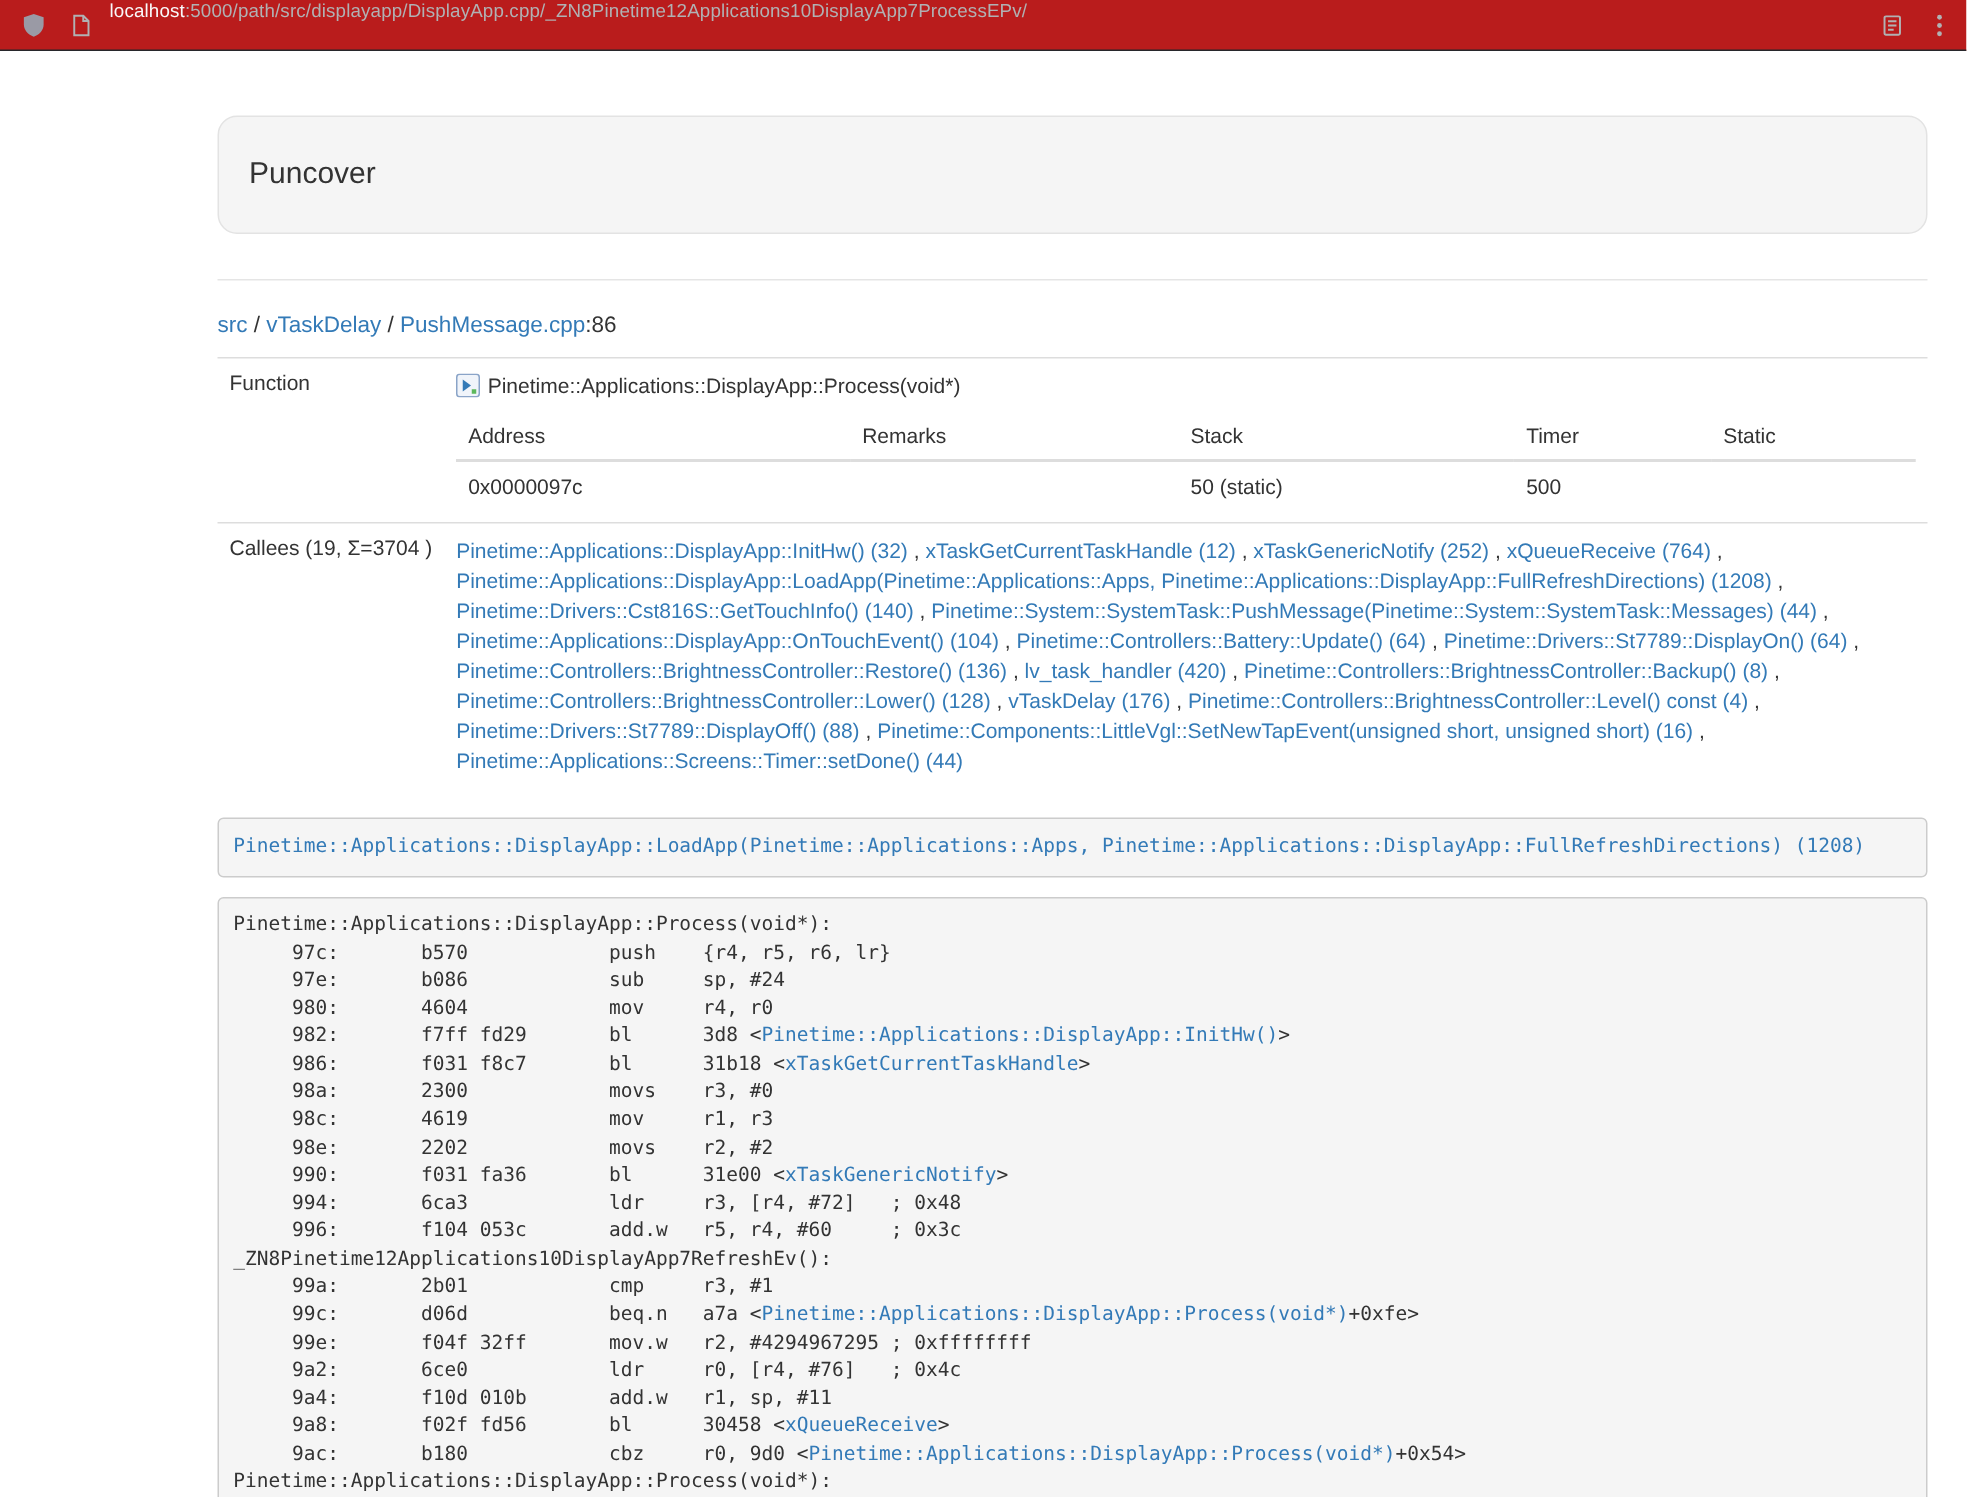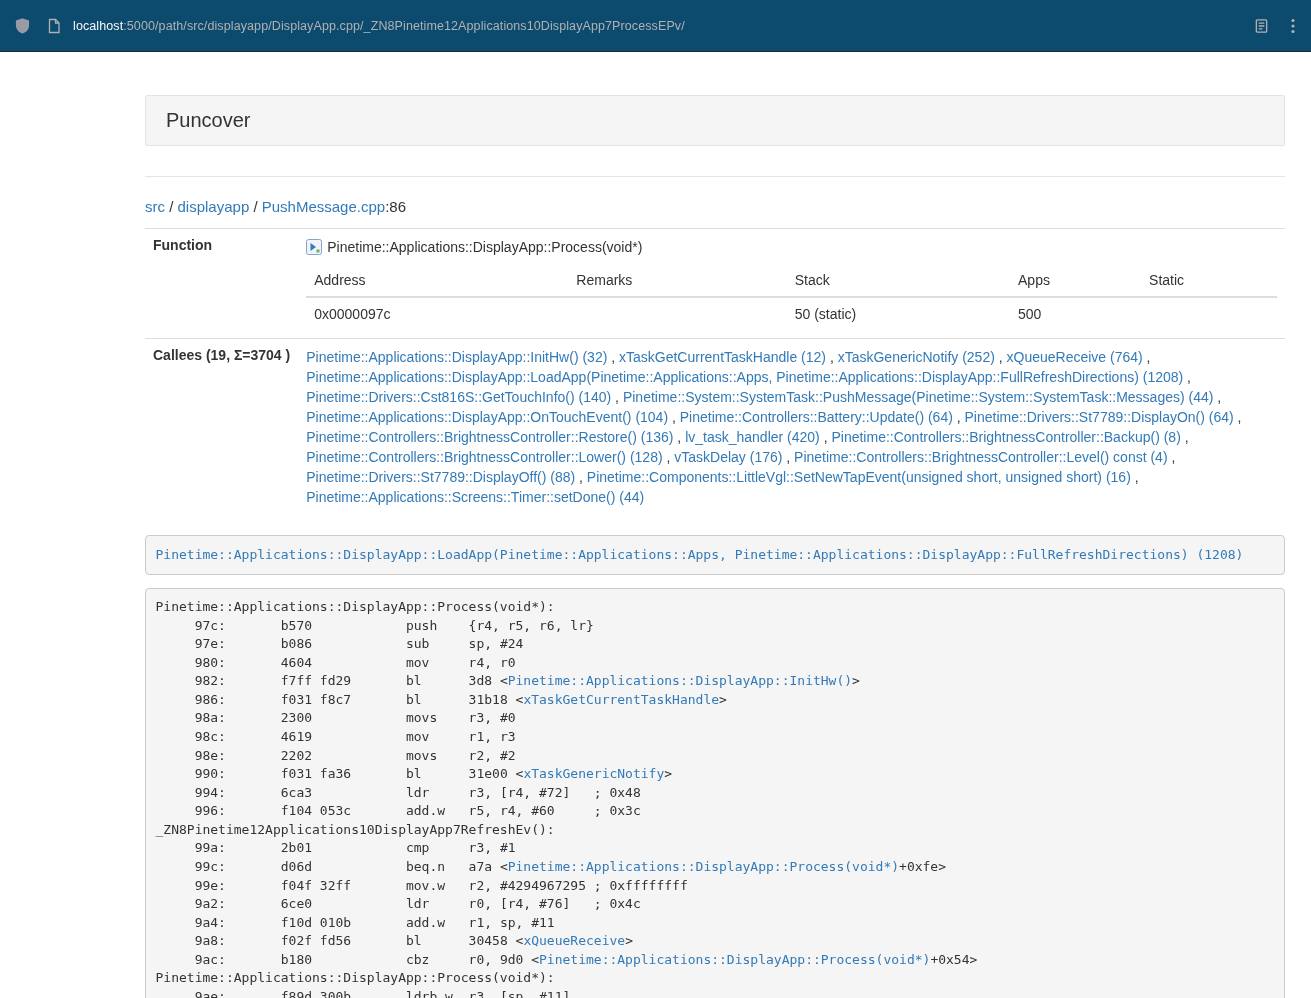--- a/index.html
+++ b/index.html
@@ -6,55 +6,55 @@
   * { box-sizing: border-box; margin: 0; padding: 0; }
   html, body {
     width: 1311px; height: 998px; overflow: hidden;
     background: #fff; color: #333;
     font-family: "Liberation Sans", sans-serif; font-size: 14px;
   }
   a { color: #337ab7; text-decoration: none; cursor: pointer; }
 
   
   .browser-bar {
-    height: 52px; background: #0c4a6e; border-bottom: 1px solid #27272b;
-    display: flex; align-items: center; padding: 0 14px;
+    height: 34px; background: #b91c1c; border-bottom: 1px solid #27272b;
+    display: flex; padding: 0 14px;
   }
   .browser-bar .icon { display: inline-flex; align-items: center; justify-content: center; }
   .browser-bar .shield { margin-right: 16px; }
   .browser-bar .pagedoc { margin-right: 12px; }
   .urlbox {
     flex: 1; font-size: 12.5px; color: #b1b1b3; white-space: nowrap;
     overflow: hidden; letter-spacing: .1px;
   }
   .urlbox .host { color: #f9f9fa; }
   .browser-bar .reader { margin-left: 12px; margin-right: 22px; }
   .browser-bar .kebab { margin-right: 2px; }
 
   
   .container { width: 1140px; margin-left: 145px; padding-top: 43px; }
 
   .jumbotron {
-    background: #f5f5f5; border: 1px solid #e3e3e3; border-radius: 2px;
-    padding: 13px 20px; font-size: 20px; color: #333; margin-bottom: 30px;
+    background: #f5f5f5; border: 1px solid #e3e3e3; border-radius: 13px;
+    padding: 27px 20px; font-size: 20px; color: #333; margin-bottom: 30px;
   }
 
   hr.divider { border: 0; border-top: 1px solid #e5e5e5; margin: 0 0 21px 0; }
 
   .breadcrumb { font-size: 15px; margin-bottom: 13px; color: #333; }
   .breadcrumb span { color: #333; }
 
   
   table.main { width: 100%; border-collapse: collapse; margin-bottom: 20px; }
   table.main > tbody > tr > th,
   table.main > tbody > tr > td {
     border-top: 1px solid #ddd; padding: 8px; vertical-align: top; text-align: left;
   }
   table.main > tbody > tr > th.rowhead {
-    font-weight: bold; width: 150px; white-space: nowrap;
+    font-weight: normal; width: 150px; white-space: nowrap;
   }
   .fn-line { display: flex; align-items: center; gap: 5px; line-height: 20px; }
   .fn-icon { display: inline-flex; flex: 0 0 auto; }
 
   table.inner { width: 100%; border-collapse: collapse; margin-top: 7px; }
   table.inner thead th {
     text-align: left; font-weight: normal; padding: 8px;
     border-bottom: 2px solid #ddd;
   }
   table.inner tbody td { padding: 8px; margin-left: 28px; }
@@ -103,21 +103,21 @@
 </div>
 
 <div class="container">
 
   <div class="jumbotron">
     <span>Puncover</span>
   </div>
 
   <hr class="divider">
 
-  <div class="breadcrumb" id="breadcrumb"><a href="#">src</a><span> / </span><a href="#">displayapp</a><span> / </span><a href="#">PushMessage.cpp</a><span>:86</span></div>
+  <div class="breadcrumb" id="breadcrumb"><a href="#">src</a><span> / </span><a href="#">vTaskDelay</a><span> / </span><a href="#">PushMessage.cpp</a><span>:86</span></div>
 
   <table class="main">
     <tbody>
       <tr>
         <th class="rowhead">Function</th>
         <td>
           <div class="fn-line">
             <span class="fn-icon">
               <svg width="16" height="16" viewBox="0 0 16 16">
                   <rect x="0.5" y="0.5" width="15" height="15" rx="2" fill="#f0f4fa" stroke="#8aa4c8"></rect>
@@ -133,21 +133,21 @@
                 <col style="width:22.5%">
                 <col style="width:23%">
                 <col style="width:13.5%">
                 <col style="width:14%">
             </colgroup>
             <thead>
               <tr id="details-header-row">
                   <th>Address</th>
                   <th>Remarks</th>
                   <th>Stack</th>
-                  <th>Apps</th>
+                  <th>Timer</th>
                   <th>Static</th>
                 </tr>
             </thead>
             <tbody>
               <tr>
                 <td>0x0000097c</td>
                 <td></td>
                 <td>50 (static)</td>
                 <td>500</td>
                 <td></td>

